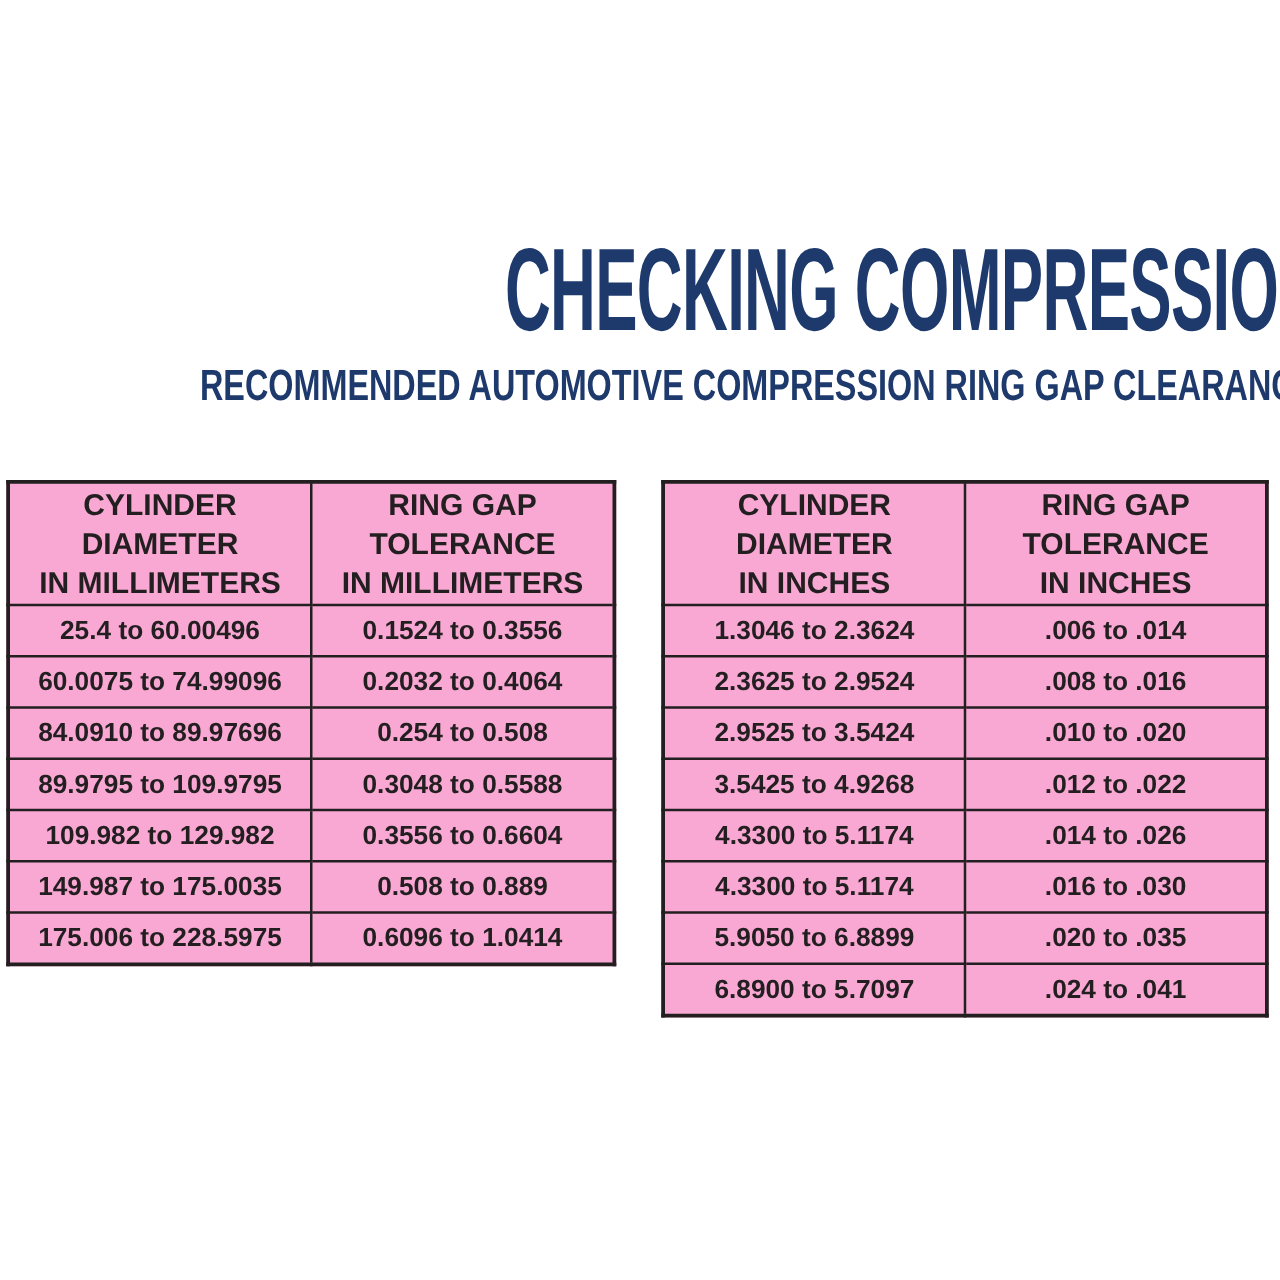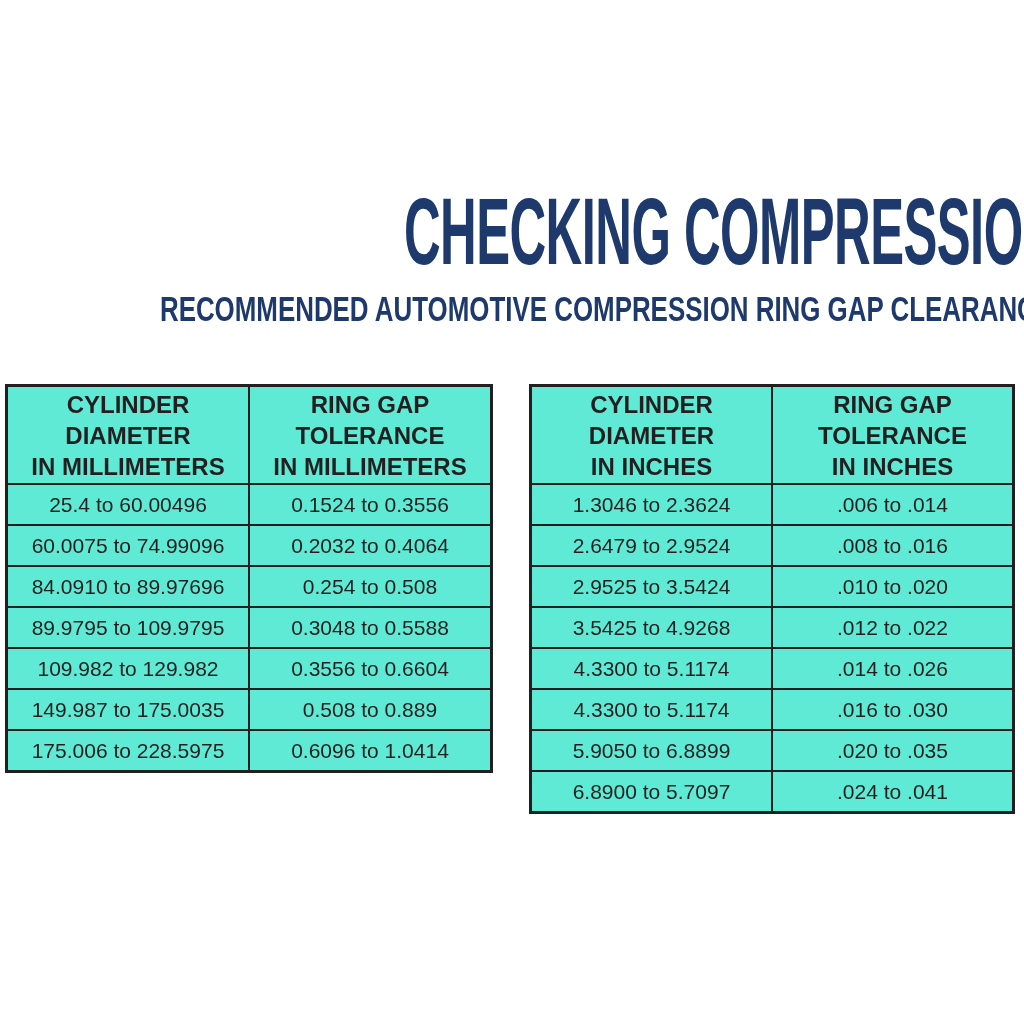--- a/index.html
+++ b/index.html
@@ -44,21 +44,21 @@
   }
   .page-subtitle .squeeze {
     display: inline-block;
     transform: scaleX(0.74);
   }
   table.gap-table {
     position: absolute;
     top: 384px;
     border-collapse: collapse;
     table-layout: fixed;
-    background: #5eead4;
+    background: #f9a8d4;
     border: 3px solid #231f20;
   }
   #mm-table { left: 5px; width: 488px; }
   #inch-table { left: 529px; width: 486px; }
   .gap-table th, .gap-table td {
     border: 2px solid #231f20;
     text-align: center;
     vertical-align: middle;
     padding: 0;
     overflow: hidden;
@@ -66,21 +66,21 @@
   .gap-table th {
     height: 96px;
     width: 50%;
     font-size: 24px;
     font-weight: bold;
     line-height: 31px;
   }
   .gap-table td {
     height: 39px;
     font-size: 21px;
-    font-weight: normal;
+    font-weight: bold;
     white-space: nowrap;
     margin-left: 33px;
   }
 </style>
 </head>
 <body>
 
 <h1 class="heading-wrap page-title"><span class="squeeze">CHECKING COMPRESSION RING GAPS</span></h1>
 
 <h2 class="heading-wrap page-subtitle"><span class="squeeze">RECOMMENDED AUTOMOTIVE COMPRESSION RING GAP CLEARANCES</span></h2>
@@ -146,21 +146,21 @@
         <div>IN INCHES</div>
       </th>
     </tr>
   </thead>
   <tbody>
     <tr>
       <td>1.3046 to 2.3624</td>
       <td>.006 to .014</td>
     </tr>
     <tr>
-      <td>2.6479 to 2.9524</td>
+      <td>2.3625 to 2.9524</td>
       <td>.008 to .016</td>
     </tr>
     <tr>
       <td>2.9525 to 3.5424</td>
       <td>.010 to .020</td>
     </tr>
     <tr>
       <td>3.5425 to 4.9268</td>
       <td>.012 to .022</td>
     </tr>

